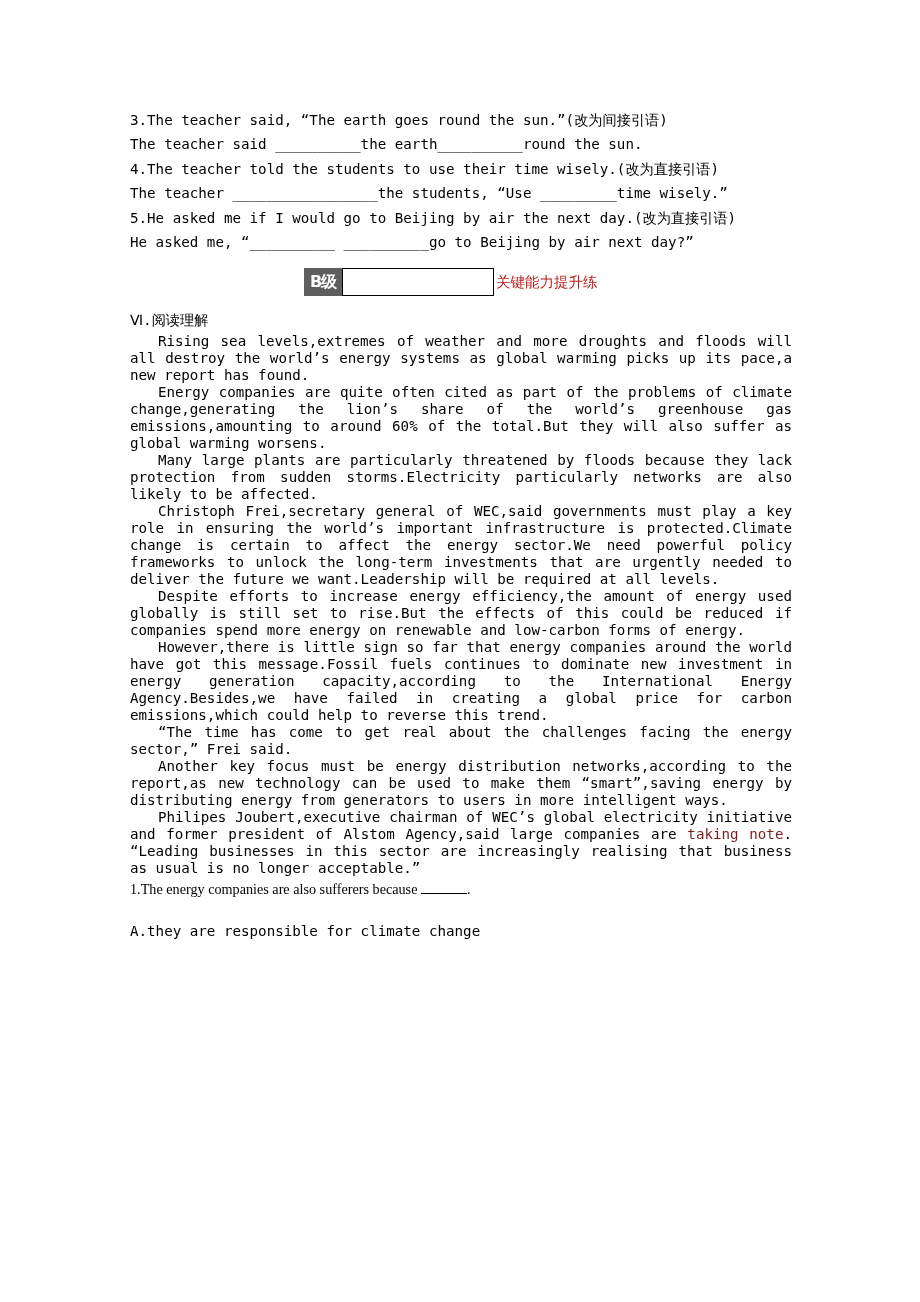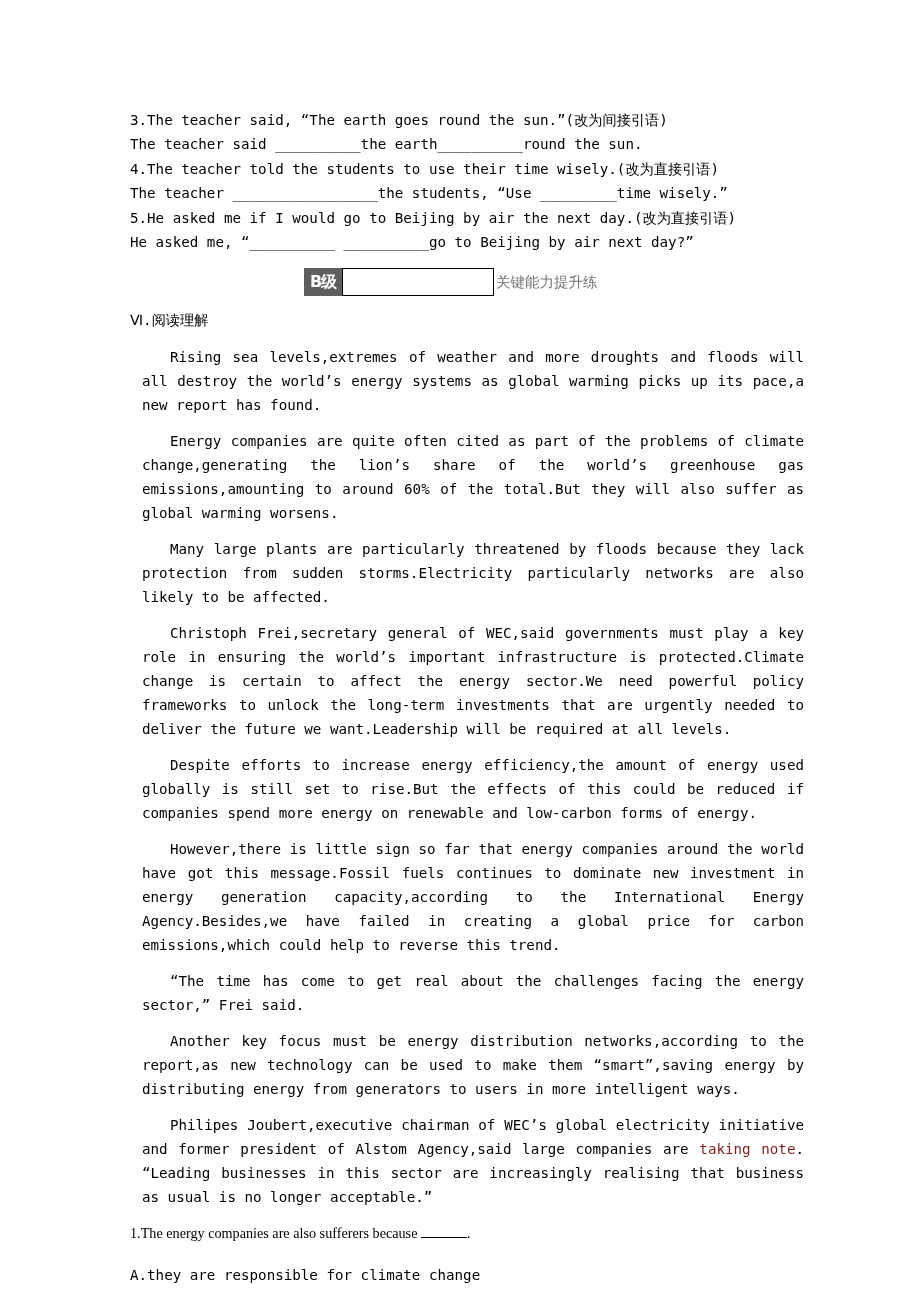--- a/index.html
+++ b/index.html
@@ -65,33 +65,33 @@
     box-sizing: border-box;
     background: #ffffff;
   }
   .band-label {
     position: absolute;
     left: 366px;
     top: 4px;
     font-family: "DejaVu Sans", sans-serif;
     font-size: 14.5px;
     line-height: 20px;
-    color: #737373;
+    color: #b91c1c;
   }
   .section-head {
     margin-top: 10px;
     font-size: 14.2px;
     line-height: 24.4px;
   }
   .para {
     font-size: 14.2px;
-    line-height: 24px;
+    line-height: 17px;
     text-align: justify;
     text-indent: 28px;
-    margin: 12px;
+    margin: 0;
     width: 662px;
   }
   .q-line {
     font-size: 14.2px;
     line-height: 24.2px;
     margin: 0;
     text-indent: 0;
     font-family: Liberation Serif, serif;
   }
   .opt-line {

